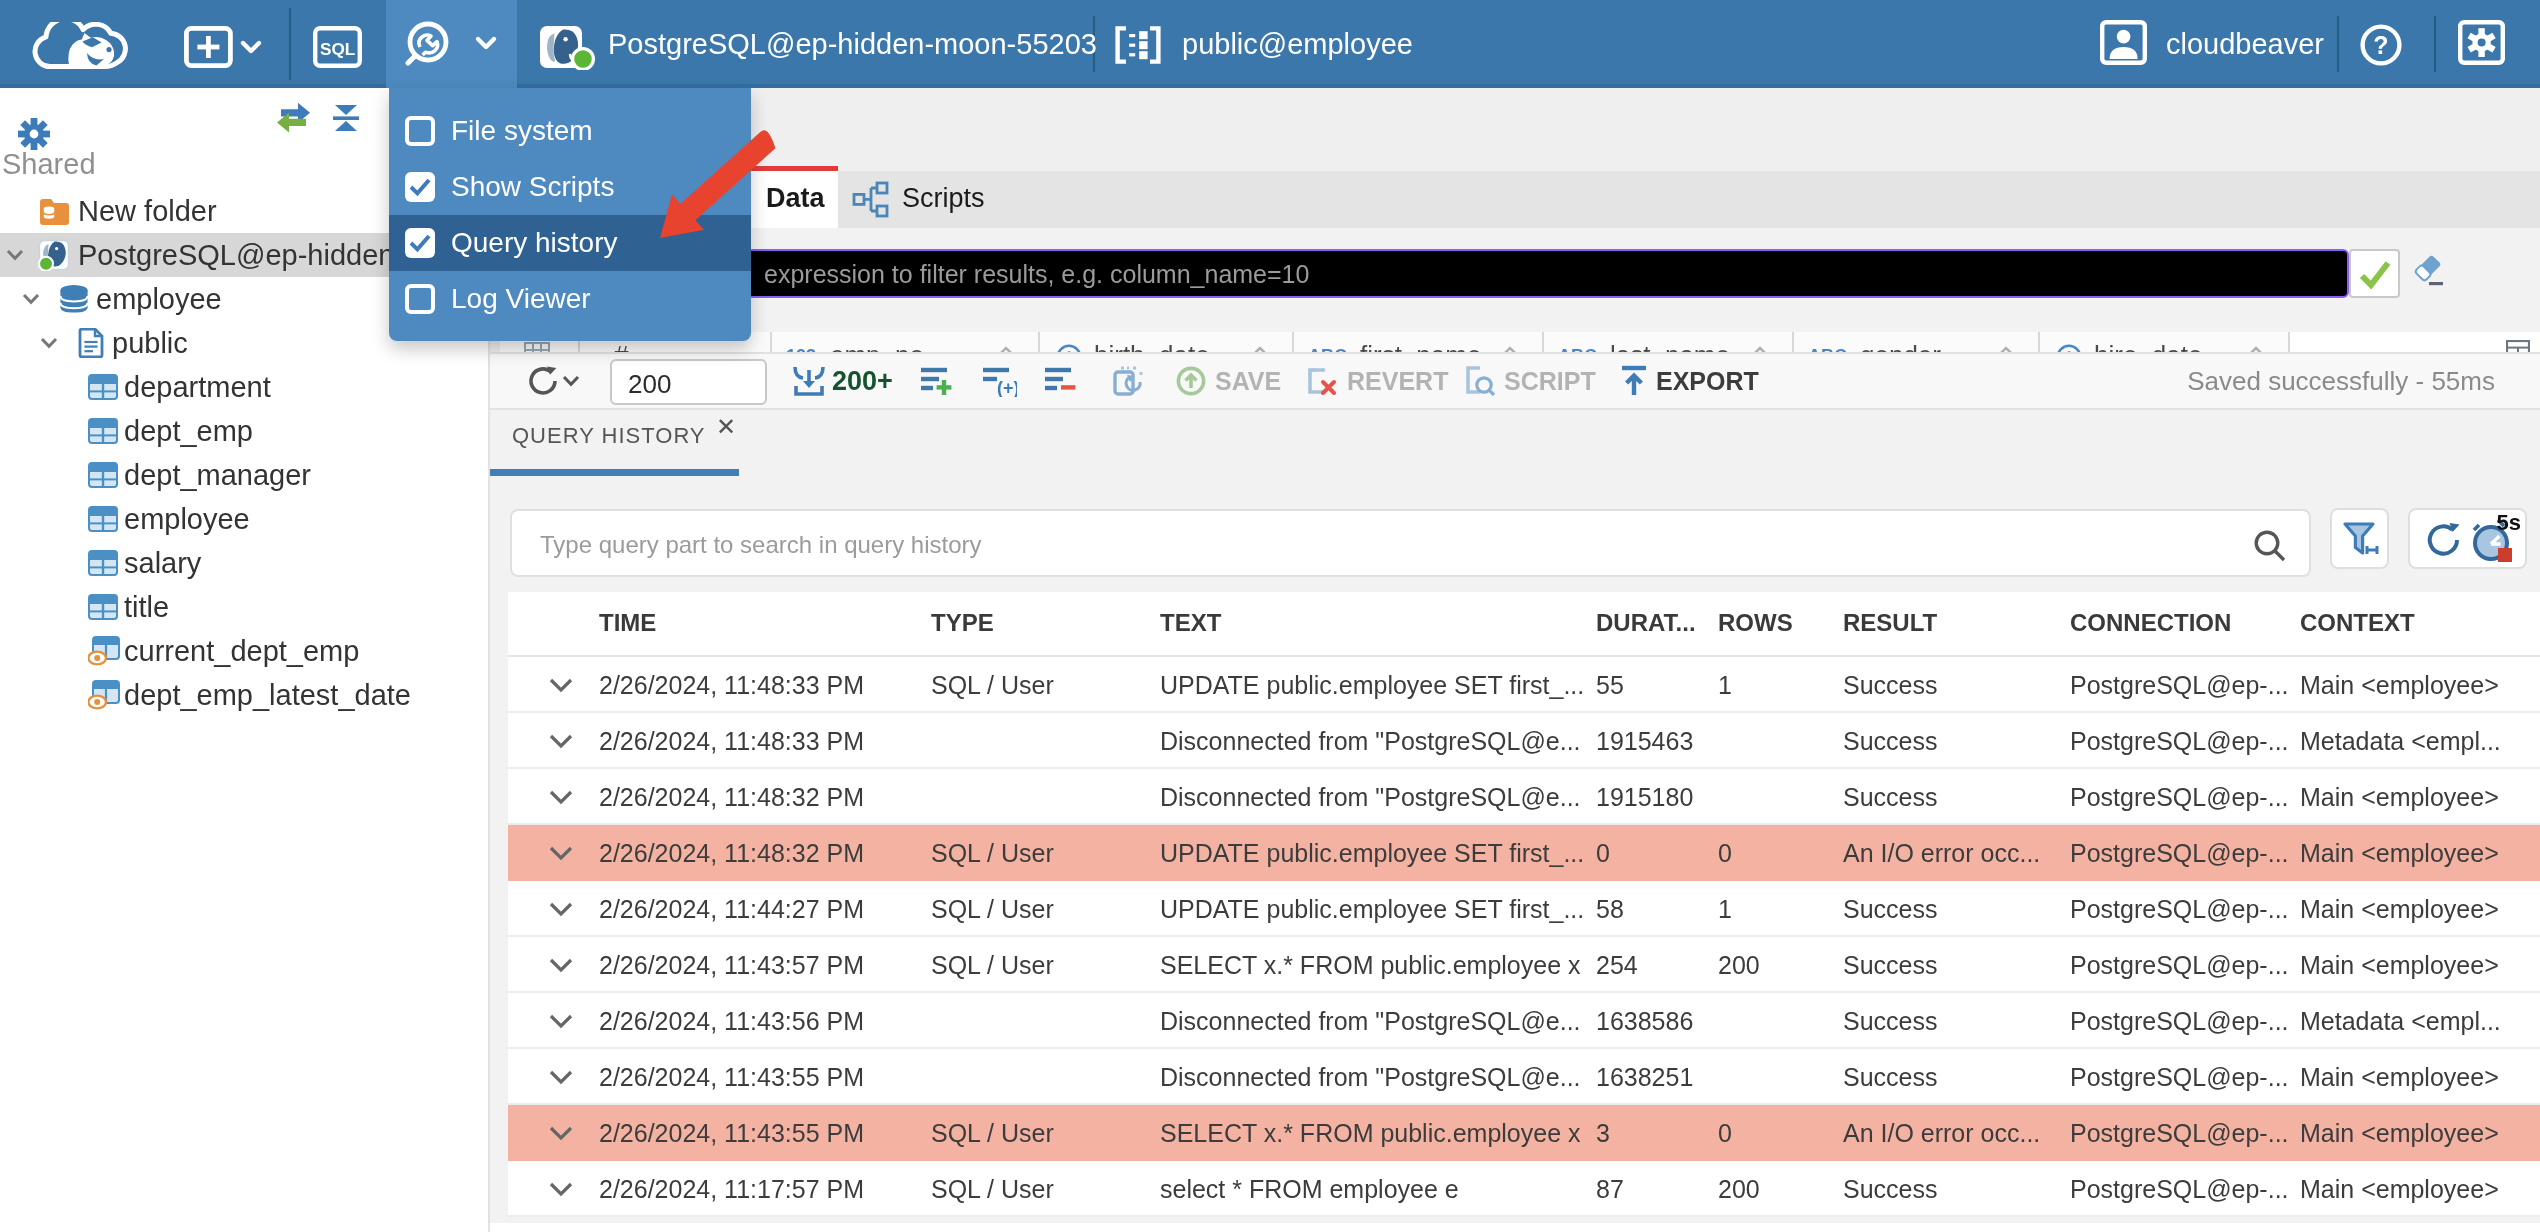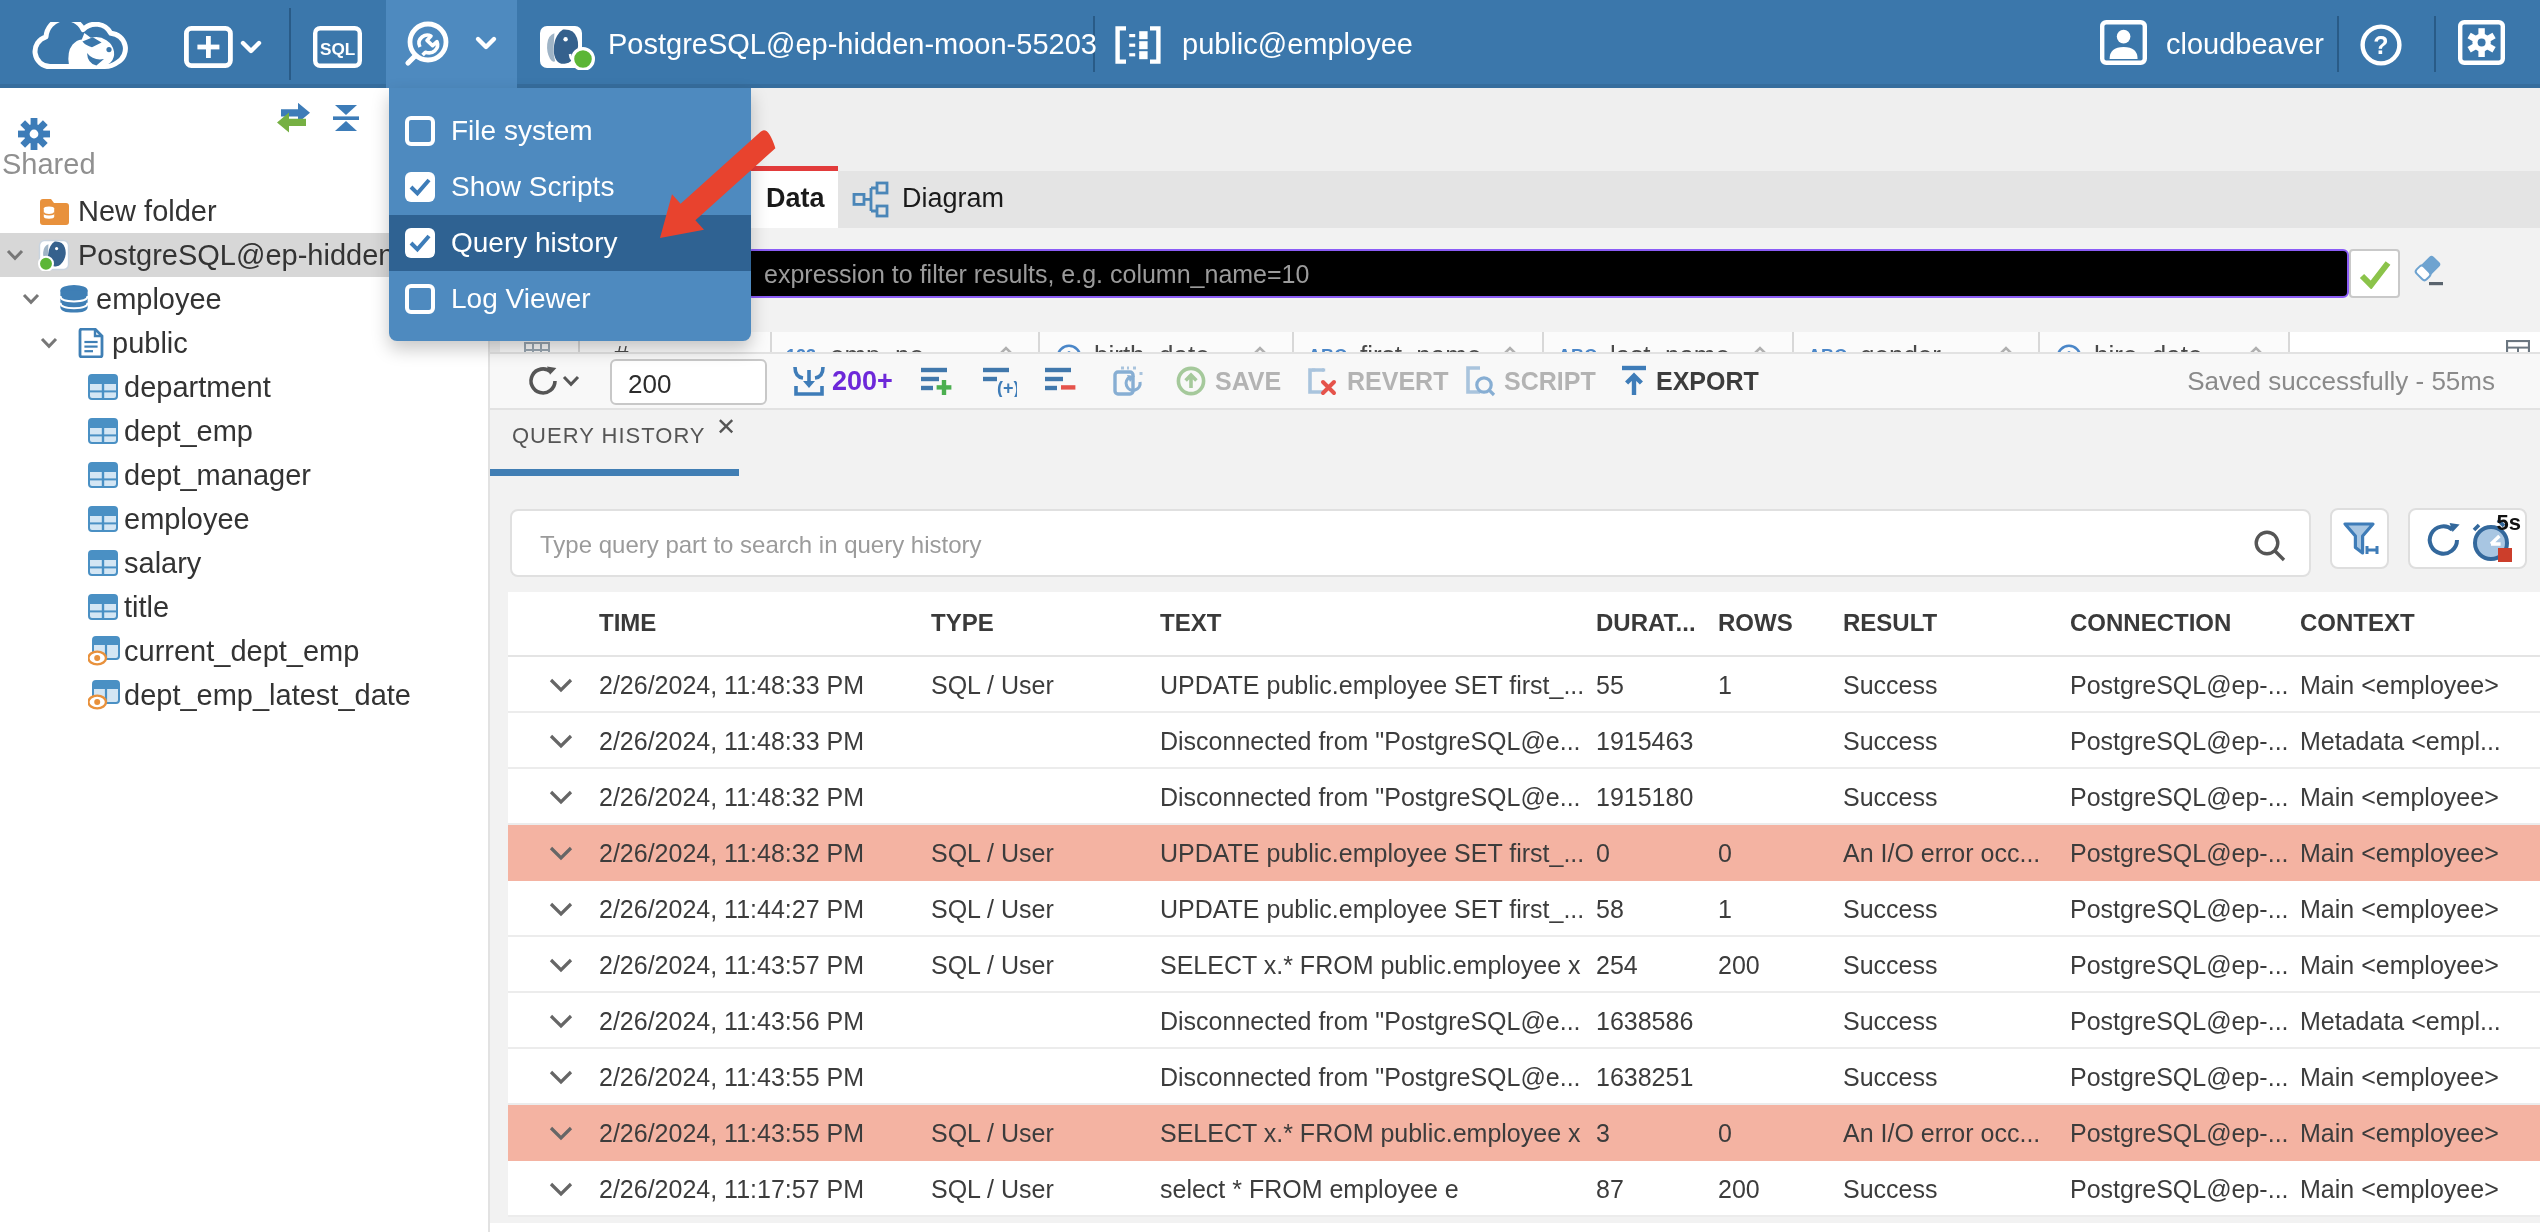--- a/index.html
+++ b/index.html
@@ -309,21 +309,21 @@
     <div id="tabstrip">
       <div id="datatab">
           <span>Data</span>
         </div>
       <svg class="abs" style="left:362px; top:10px;" width="38" height="38" viewBox="0 0 19 19">
         <rect x="1" y="6.7" width="5" height="5" fill="none" stroke="#4a86b8" stroke-width="1.4"></rect>
         <rect x="12.5" y="1" width="5" height="5" fill="none" stroke="#4a86b8" stroke-width="1.4"></rect>
         <rect x="12.5" y="12.5" width="5" height="5" fill="none" stroke="#4a86b8" stroke-width="1.4"></rect>
         <path d="M6 9.2 h3.5 M9.5 3.5 h3 M9.5 15 h3 M9.5 3.5 v11.5" fill="none" stroke="#4a86b8" stroke-width="1.4"></path>
       </svg>
-      <span class="abs" style="left:412px; top:12px; font-size:27px; color:#1a1a1a;">Diagram</span>
+      <span class="abs" style="left:412px; top:12px; font-size:27px; color:#1a1a1a;">Scripts</span>
     </div>
     <div id="filterzone">
       <div id="filterinput">
           <span>expression to filter results, e.g. column_name=10</span>
         </div>
       <div id="applybtn">
         <svg style="position:absolute; left:8px; top:8px;" width="32" height="30" viewBox="0 0 16 15">
           <path d="M1.5 8.5 l4.5 4.5 l8.5 -11" fill="none" stroke="#8bc34a" stroke-width="3"></path>
         </svg>
       </div>
@@ -418,21 +418,21 @@
         </svg>
       <div id="rowsinput">
           <span>200</span>
         </div>
       <svg class="dt-ic" style="left:302px;" width="34" height="34" viewBox="0 0 17 17">
         <path d="M1.5 1.5 q0 5 4 5.5 M15.5 1.5 q0 5 -4 5.5" fill="none" stroke="#3e7cb8" stroke-width="1.8"></path>
         <line x1="8.5" y1="3" x2="8.5" y2="9.5" stroke="#3e7cb8" stroke-width="1.8"></line>
         <polygon points="5.5,8.5 11.5,8.5 8.5,12" fill="#3e7cb8"></polygon>
         <path d="M2 11 v4 h13 v-4" fill="none" stroke="#3e7cb8" stroke-width="1.8"></path>
       </svg>
-      <span class="dt-txt" style="left:342px; color:#6d28d9; font-size:27px;">200+</span>
+      <span class="dt-txt" style="left:342px; color:#14532d; font-size:27px;">200+</span>
       <svg class="dt-ic" style="left:429px;" width="34" height="32" viewBox="0 0 17 16">
         <line x1="1" y1="2.5" x2="14" y2="2.5" stroke="#4178ac" stroke-width="2.2"></line>
         <line x1="1" y1="7" x2="10" y2="7" stroke="#4178ac" stroke-width="2.2"></line>
         <line x1="1" y1="11.5" x2="7" y2="11.5" stroke="#4178ac" stroke-width="2.2"></line>
         <line x1="12.5" y1="7.5" x2="12.5" y2="15" stroke="#4caf50" stroke-width="2.2"></line>
         <line x1="8.8" y1="11.2" x2="16.2" y2="11.2" stroke="#4caf50" stroke-width="2.2"></line>
       </svg>
       <svg class="dt-ic" style="left:491px;" width="36" height="32" viewBox="0 0 18 16">
         <line x1="1" y1="2.5" x2="14" y2="2.5" stroke="#4178ac" stroke-width="2.2"></line>
         <line x1="1" y1="7" x2="8" y2="7" stroke="#4178ac" stroke-width="2.2"></line>

